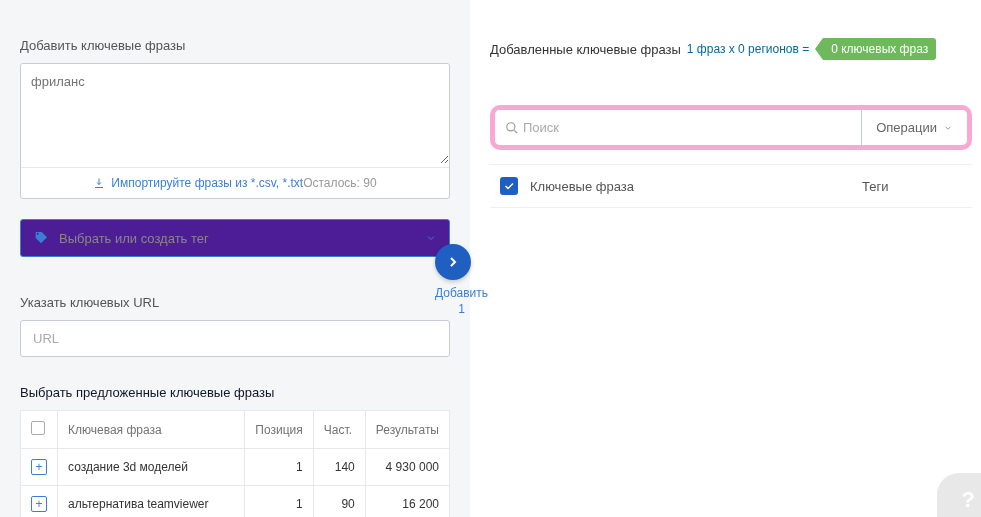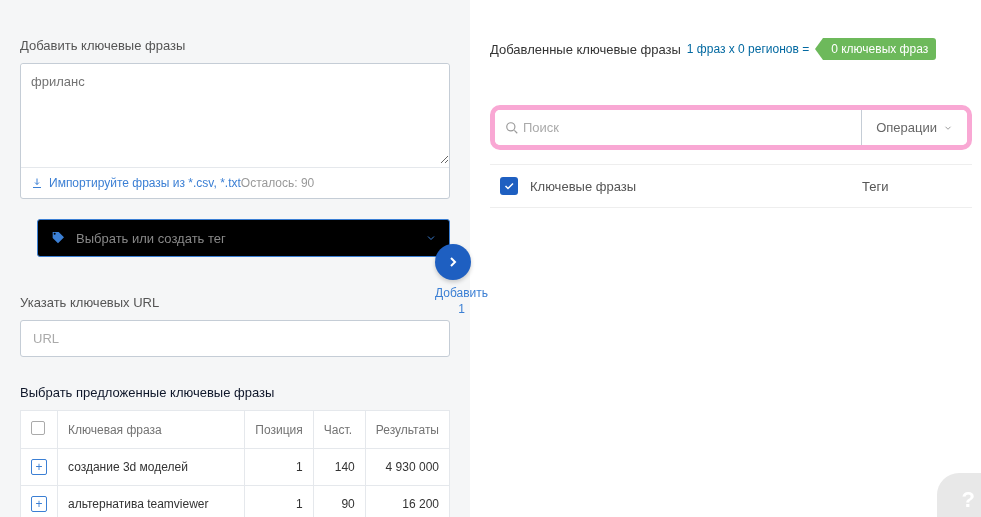--- a/index.html
+++ b/index.html
@@ -7,25 +7,25 @@
 .container { display: flex; width: 981px; height: 517px; overflow: hidden; }
 .left-panel { width: 470px; background: #f5f6f7; padding: 0 20px 20px 20px; position: relative; }
 .right-panel { flex: 1; padding: 0 9px 20px 20px; background: #fff; }
 
 .section-title { font-size: 13px; color: #555; margin: 38px 0 10px 0; }
 .section-title.first { margin-top: 38px; }
 
 .textarea-wrap { border: 1px solid #c5cdd6; border-radius: 3px; background: #fff; }
 textarea { width: 100%; height: 100px; border: none; padding: 10px; font-family: inherit; font-size: 13px; resize: vertical; outline: none; border-radius: 3px 3px 0 0; color: #737373; }
 textarea::placeholder { color: #999; }
-.textarea-footer { display: flex; justify-content: flex-start; align-items: center; padding: 8px 10px; border-top: 1px solid #e5e8ec; font-size: 12px; }
+.textarea-footer { display: flex; justify-content: center; align-items: center; padding: 8px 10px; border-top: 1px solid #e5e8ec; font-size: 12px; }
 .import-link { color: #3b7fd4; text-decoration: none; display: flex; align-items: center; gap: 6px; cursor: pointer; }
 .remain { color: #999; }
 
-.tag-select { margin-top: 20px; border: 1px solid #3b7fd4; border-radius: 3px; background: #000000; display: flex; align-items: center; padding: 10px 12px; cursor: pointer; position: relative; margin-left: 17px; }
+.tag-select { margin-top: 20px; border: 1px solid #3b7fd4; border-radius: 3px; background: #4c1d95; display: flex; align-items: center; padding: 10px 12px; cursor: pointer; position: relative; }
 .tag-select .tag-icon { margin-right: 10px; }
 .tag-select .placeholder { color: #888; flex: 1; }
 .tag-select .chevron { color: #3b7fd4; }
 
 .url-input { width: 100%; border: 1px solid #c5cdd6; border-radius: 3px; padding: 10px 12px; font-size: 13px; color: #333; background: #fff; }
 .url-input::placeholder { color: #aaa; }
 
 .add-button-wrap { position: absolute; right: -18px; top: 244px; text-align: center; }
 .add-button { width: 36px; height: 36px; border-radius: 50%; background: #1e5fc1; display: flex; align-items: center; justify-content: center; cursor: pointer; box-shadow: 0 2px 4px rgba(0,0,0,0.2); }
 .add-button-label { color: #3b7fd4; font-size: 12px; margin-top: 6px; }
@@ -172,21 +172,21 @@
         </span>
       </div>
     </div>
 
     <div class="right-table-head">
       <span class="cb-filled">
         <svg width="12" height="12" viewBox="0 0 24 24" fill="none" stroke="#fff" stroke-width="3">
             <path d="M5 12l5 5L20 7"></path>
           </svg>
       </span>
-      <span class="col1">Ключевые фразы</span>
+      <span class="col1">Ключевые фраза</span>
       <span class="col2">Теги</span>
     </div>
   </div>
 </div>
 
 <div class="help-bubble">
   <span>?</span>
 </div>
 
 </body></html>

